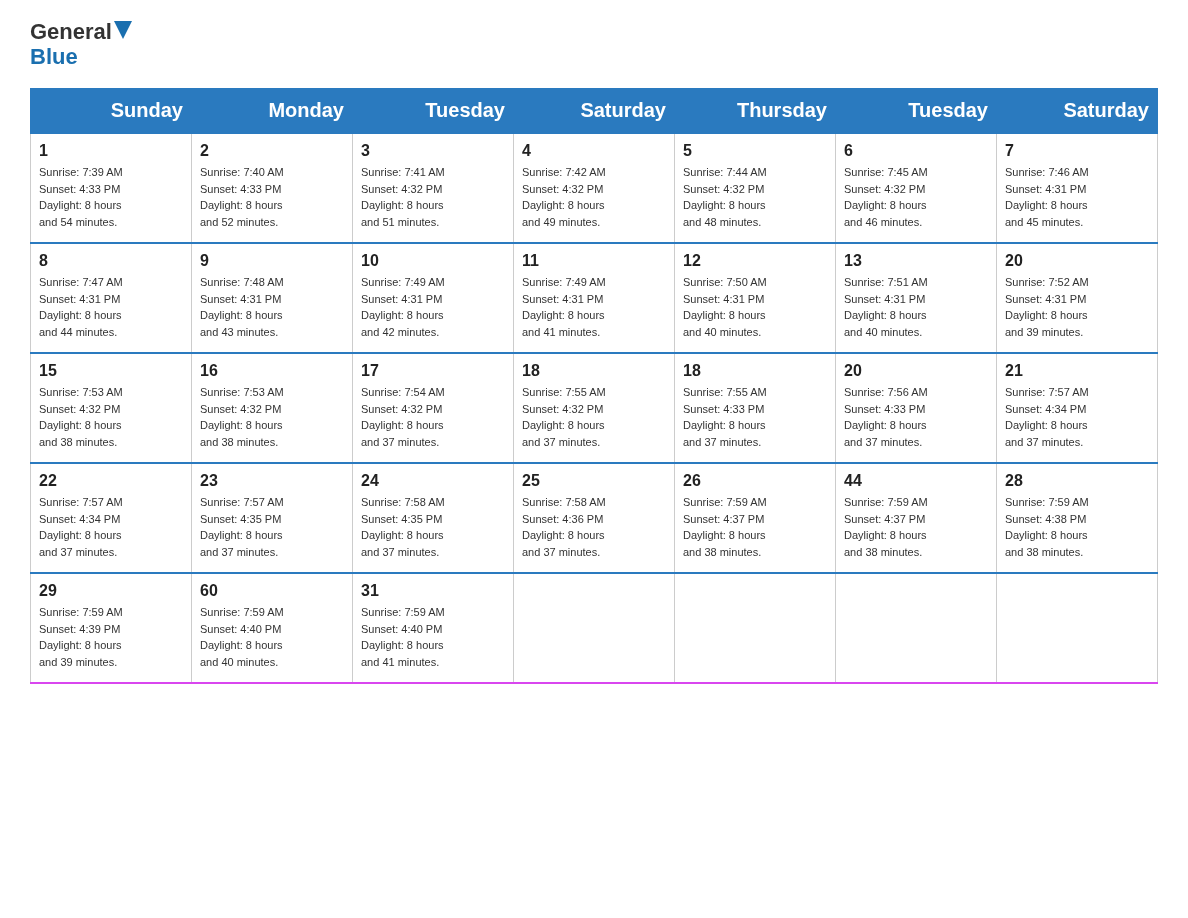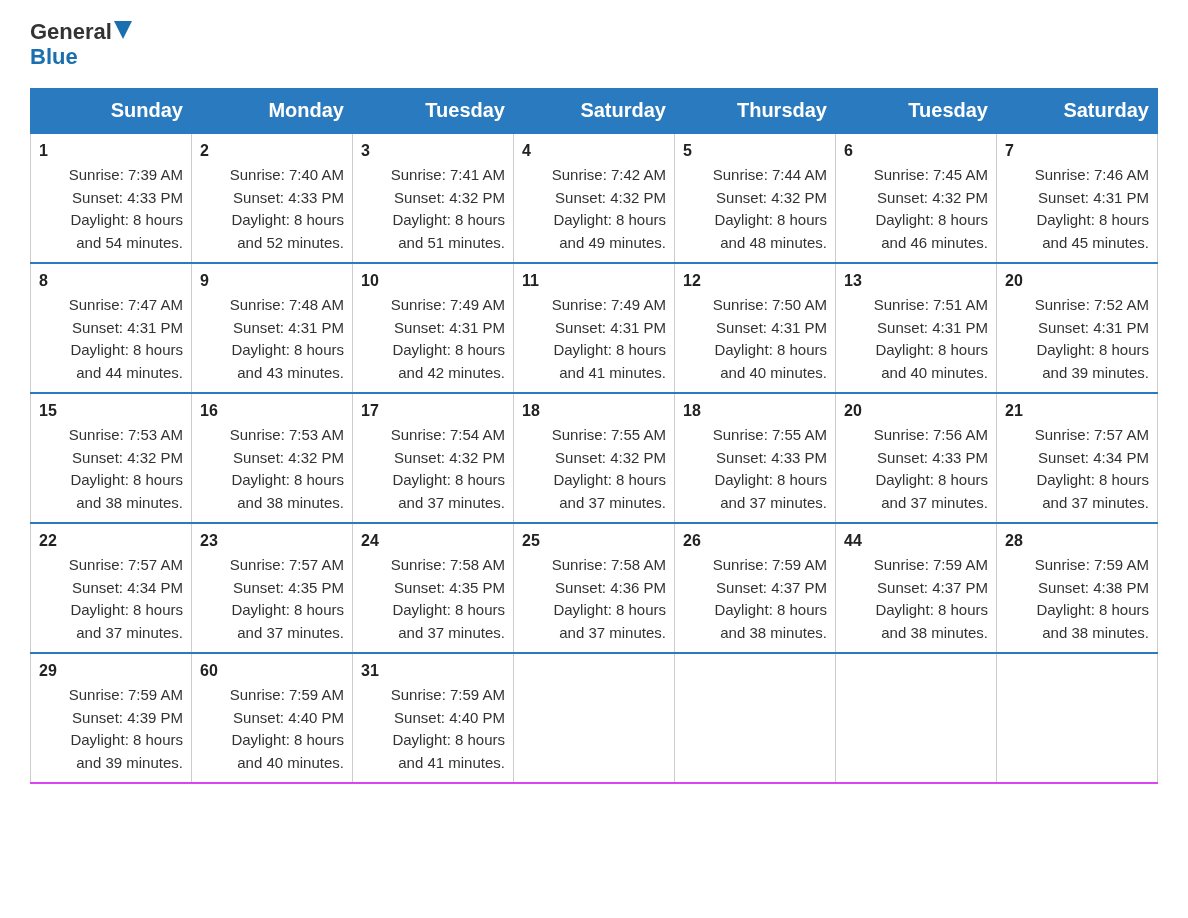--- a/index.html
+++ b/index.html
@@ -69,24 +69,23 @@
       border-top: 2px solid #2a7abf;
       height: 110px;
     }
     .day-number {
       font-size: 16px;
       font-weight: bold;
       margin-bottom: 4px;
       display: block;
     }
     .day-info {
-      font-size: 15px;
+      font-size: 11px;
       line-height: 1.5;
       color: #333;
-      text-align: right;
     }
     tbody tr td:first-child {
       border-left: 1px solid #ccc;
     }
     tbody tr:last-child td {
       border-bottom: 2px solid #d946ef;
     }
     .empty-cell {
       border-top: 2px solid #2a7abf;
     }

